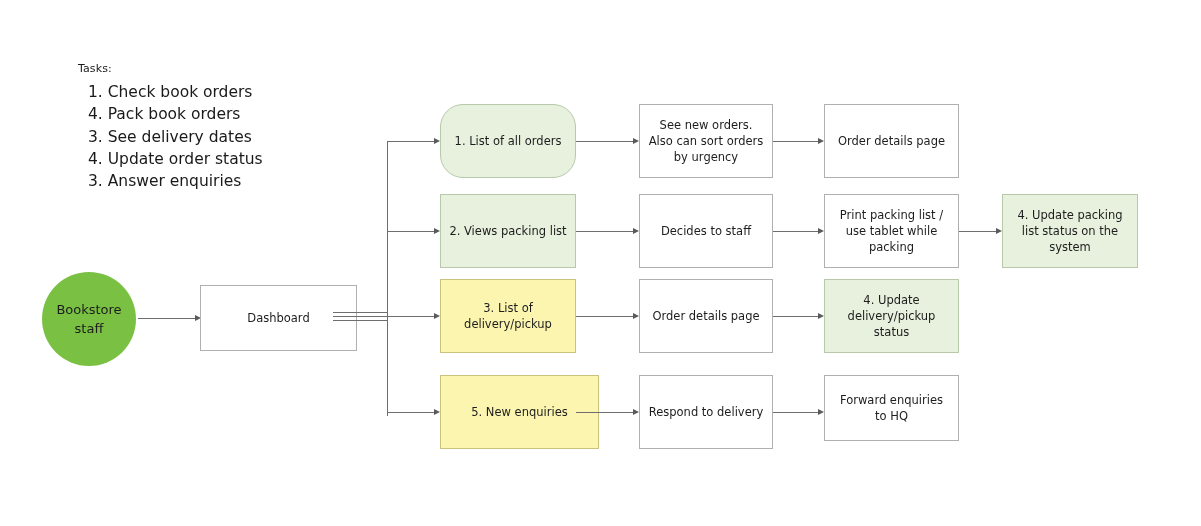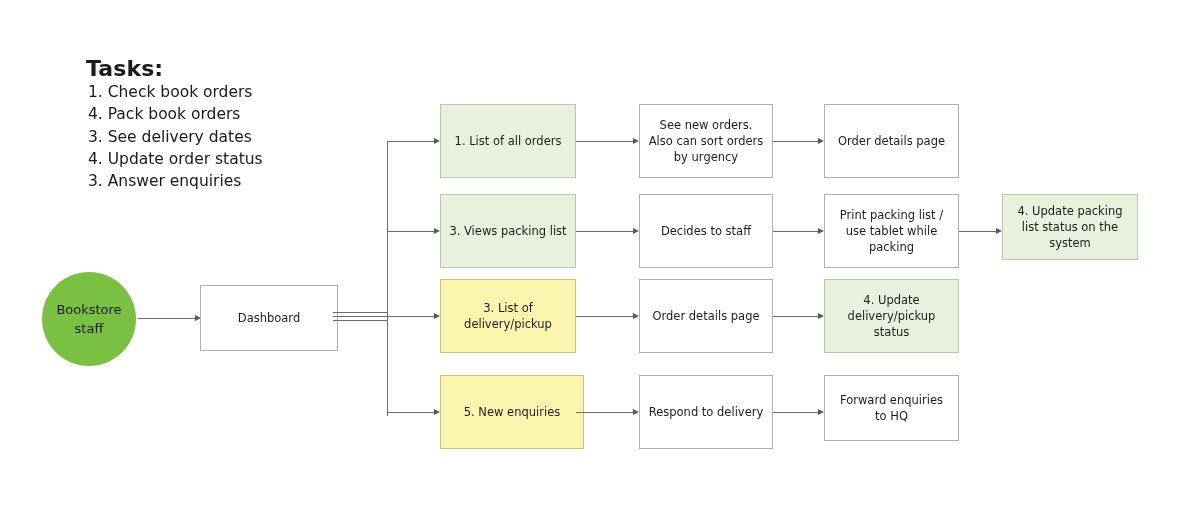--- a/index.html
+++ b/index.html
@@ -20,25 +20,25 @@
   }
 
   
   .tasks-panel {
     position: absolute;
     left: 74px;
     top: 58px;
     width: 300px;
   }
   .tasks-title {
-    font-size: 22px;
-    font-weight: bold;
+    font-size: 11px;
+    font-weight: normal;
     color: #1a1a1a;
     line-height: 22px;
-    margin: 0 0 1px 12px;
+    margin: 0 0 1px 4px;
     letter-spacing: 0.1px;
   }
   .tasks-list {
     margin: 0;
     padding: 0;
     list-style: none;
   }
   .tasks-list li {
     font-size: 15.5px;
     line-height: 22.3px;
@@ -126,34 +126,34 @@
   </div>
 
   <div class="actor-circle">
     <span>Bookstore</span>
     <span>staff</span>
   </div>
 
   <div class="hline" style="left:138px; top:318px; width:60px;"></div>
   <div class="arrow-head" style="left:195px; top:314.5px;"></div>
 
-  <div class="node plain" style="left:200px; top:285px; width:138px; height:66px;">
+  <div class="node plain" style="left:200px; top:285px; width:157px; height:66px;">
     <span class="node-text">Dashboard</span>
   </div>
 
   <div class="hline" style="left:333px; top:312px; width:54px;"></div>
   <div class="hline" style="left:333px; top:316px; width:54px;"></div>
   <div class="hline" style="left:333px; top:320px; width:54px;"></div>
 
   <div class="vline" style="left:387px; top:141px; height:275px;"></div>
 
   <div class="hline" style="left:387px; top:141px; width:51px;"></div>
   <div class="arrow-head" style="left:434px; top:137.5px;"></div>
 
-  <div class="node green" style="left:440px; top:104px; width:136px; height:74px;">
+  <div class="node green" style="left:440px; top:104px; width:136px; height:74px;border-radius:23px;">
     <span class="node-text">1. List of all orders</span>
   </div>
 
   <div class="hline" style="left:576px; top:141px; width:60px;"></div>
   <div class="arrow-head" style="left:633px; top:137.5px;"></div>
 
   <div class="node plain" style="left:639px; top:104px; width:134px; height:74px;">
     <span class="node-text">See new orders. Also can sort orders by urgency</span>
   </div>
 
@@ -161,41 +161,41 @@
   <div class="arrow-head" style="left:818px; top:137.5px;"></div>
 
   <div class="node plain" style="left:824px; top:104px; width:135px; height:74px;">
     <span class="node-text">Order details page</span>
   </div>
 
   <div class="hline" style="left:387px; top:231px; width:51px;"></div>
   <div class="arrow-head" style="left:434px; top:227.5px;"></div>
 
   <div class="node green" style="left:440px; top:194px; width:136px; height:74px;">
-    <span class="node-text">3. Views packing list</span>
+    <span class="node-text">2. Views packing list</span>
   </div>
 
   <div class="hline" style="left:576px; top:231px; width:60px;"></div>
   <div class="arrow-head" style="left:633px; top:227.5px;"></div>
 
   <div class="node plain" style="left:639px; top:194px; width:134px; height:74px;">
     <span class="node-text">Decides to staff</span>
   </div>
 
   <div class="hline" style="left:773px; top:231px; width:48px;"></div>
   <div class="arrow-head" style="left:818px; top:227.5px;"></div>
 
   <div class="node plain" style="left:824px; top:194px; width:135px; height:74px;">
     <span class="node-text">Print packing list / use tablet while packing</span>
   </div>
 
   <div class="hline" style="left:959px; top:231px; width:37px;"></div>
   <div class="arrow-head" style="left:996px; top:227.5px;"></div>
 
-  <div class="node green" style="left:1002px; top:194px; width:136px; height:66px;">
+  <div class="node green" style="left:1002px; top:194px; width:136px; height:74px;">
     <span class="node-text">4. Update packing list status on the system</span>
   </div>
 
   <div class="hline" style="left:387px; top:316px; width:51px;"></div>
   <div class="arrow-head" style="left:434px; top:312.5px;"></div>
 
   <div class="node yellow" style="left:440px; top:279px; width:136px; height:74px;">
     <span class="node-text">3. List of delivery/pickup</span>
   </div>
 
@@ -209,21 +209,21 @@
   <div class="hline" style="left:773px; top:316px; width:48px;"></div>
   <div class="arrow-head" style="left:818px; top:312.5px;"></div>
 
   <div class="node green" style="left:824px; top:279px; width:135px; height:74px;">
     <span class="node-text">4. Update delivery/pickup status</span>
   </div>
 
   <div class="hline" style="left:387px; top:412px; width:51px;"></div>
   <div class="arrow-head" style="left:434px; top:408.5px;"></div>
 
-  <div class="node yellow" style="left:440px; top:375px; width:144px; height:74px;">
+  <div class="node yellow" style="left:440px; top:375px; width:159px; height:74px;">
     <span class="node-text">5. New enquiries</span>
   </div>
 
   <div class="hline" style="left:576px; top:412px; width:60px;"></div>
   <div class="arrow-head" style="left:633px; top:408.5px;"></div>
 
   <div class="node plain" style="left:639px; top:375px; width:134px; height:74px;">
     <span class="node-text">Respond to delivery</span>
   </div>
 

